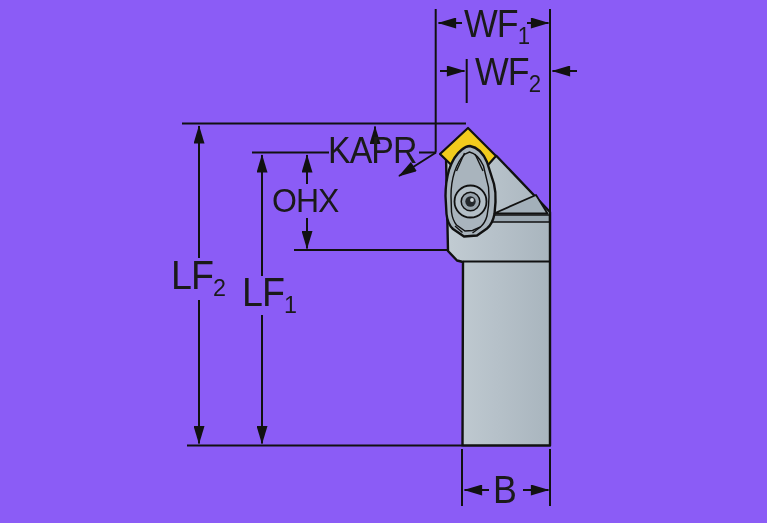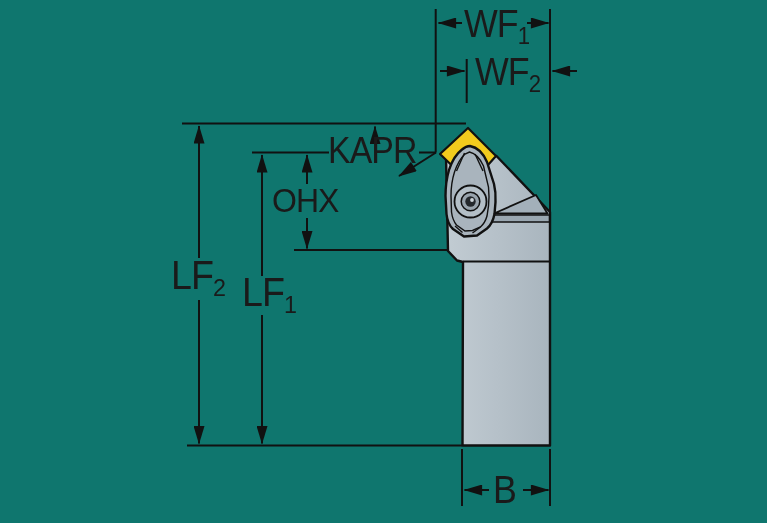--- a/index.html
+++ b/index.html
@@ -1,17 +1,17 @@
 <!DOCTYPE html>
 <html style="--line: #111111; --insert: #F2CB1D; --bodyLight: #C2CCD3; --bodyDark: #A9B5BE; --clamp: #A9B4BD; --clampInner: #B4BFC7; --facet: #A3B0BA; --shelf: #9AA7B1; --screwRing: #98A3AC; --socket: #24282C; --socketDot: #CDD5DA;"><head>
 <meta charset="utf-8">
 <style>
   html,body{margin:0;padding:0;background:#fff;}
   #canvas{
-    position:relative;width:767px;height:523px;background:#0f766e;overflow:hidden;
+    position:relative;width:767px;height:523px;background:#8b5cf6;overflow:hidden;
     font-family:"Liberation Sans", sans-serif;color:#111;
   }
   #drawing{position:absolute;left:0;top:0;}
   .lbl{
     position:absolute;line-height:1;font-size:38px;letter-spacing:-1px;
     white-space:nowrap;transform:scaleX(.94);transform-origin:left top;color:#1a1a1a;
   }
   .lbl .sub{font-size:.62em;vertical-align:-0.28em;letter-spacing:0;}
   .lbl.big{font-size:40px;}
   .lbl.kapr{font-size:36px;}

